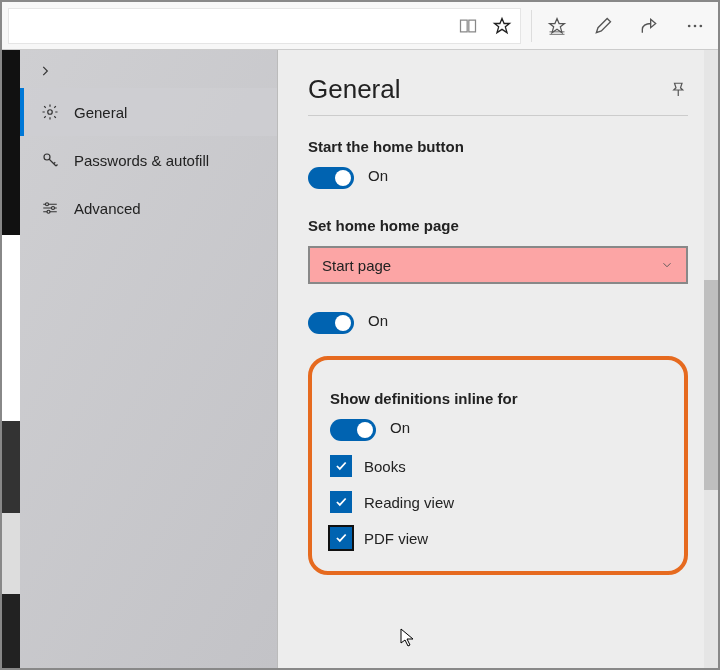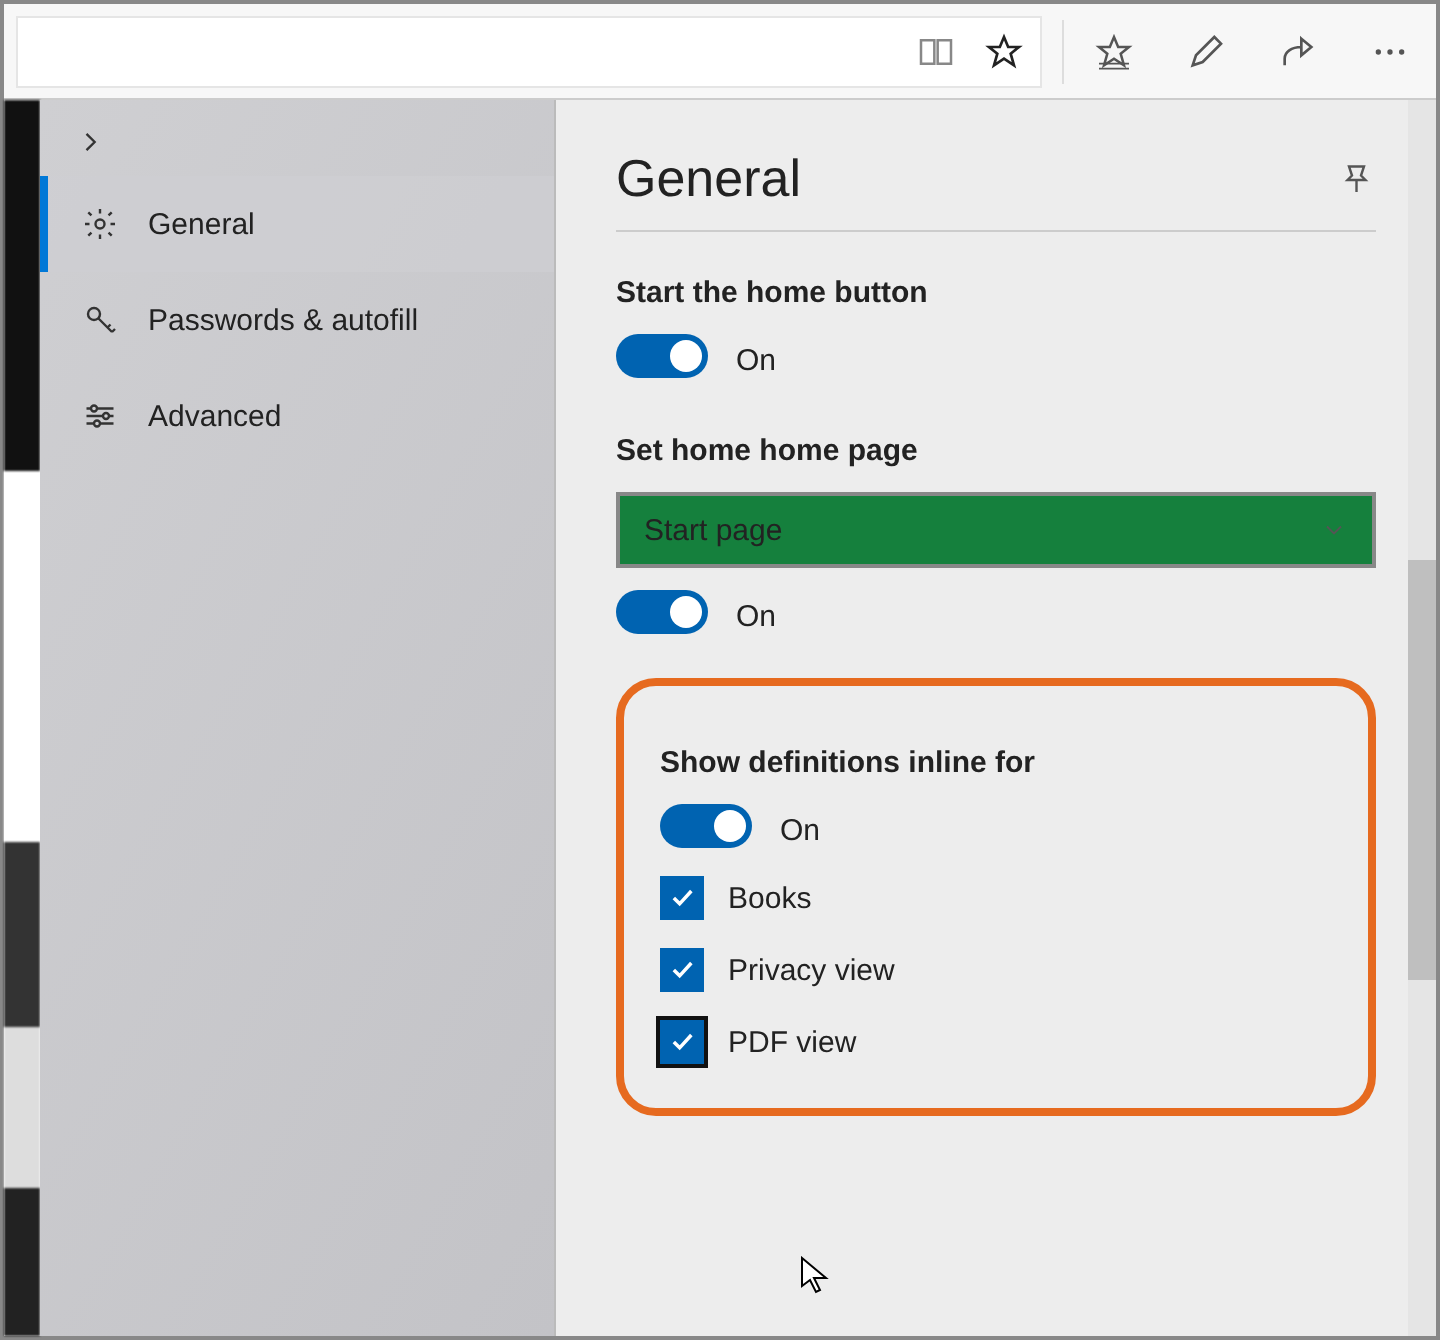--- a/index.html
+++ b/index.html
@@ -27,25 +27,25 @@
   .nav-item.active::before { content:""; position:absolute; left:0; top:0; bottom:0; width:4px; background:#0078d7; }
   .nav-ico { width:20px; height:20px; display:flex; align-items:center; justify-content:center; color:#333; }
 
   
   .main { flex:1; background:#ededed; position:relative; overflow:hidden; }
   .main-inner { padding: 24px 30px 0 30px; }
   .header-row { display:flex; align-items:center; justify-content:space-between; margin-bottom:10px; }
   h1 { font-size:26px; font-weight:400; margin:0; color:#222; }
   .hr { height:1px; background:#ccc; margin-bottom:22px; }
   .setting-title { font-size:15px; font-weight:600; color:#222; margin-bottom:12px; }
-  .toggle-row { display:flex; align-items:flex-end; gap:14px; margin-bottom:28px; }
+  .toggle-row { display:flex; align-items:flex-start; gap:14px; margin-bottom:28px; }
   .toggle { width:46px; height:22px; border-radius:11px; background:#0063b1; position:relative; }
   .toggle::after { content:""; position:absolute; right:3px; top:3px; width:16px; height:16px; border-radius:50%; background:#fff; }
   .toggle-label { font-size:15px; color:#222; }
-  .select { height:38px; border:2px solid #888; background:#15803d; display:flex; align-items:center; justify-content:space-between; padding:0 12px; font-size:15px; color:#222; margin-bottom:11px; }
+  .select { height:38px; border:2px solid #888; background:#fca5a5; display:flex; align-items:center; justify-content:space-between; padding:0 12px; font-size:15px; color:#222; margin-bottom:28px; }
   .highlight-box { border:4px solid #e66a1f; border-radius:20px; padding:30px 18px 22px 18px; margin-top:-6px; }
   .check-row { display:flex; align-items:center; gap:12px; margin-top:14px; }
   .checkbox { width:22px; height:22px; border:2px solid #0063b1; background:#0063b1; display:flex; align-items:center; justify-content:center; }
   .checkbox.focused { outline:2px solid #111; outline-offset:0; background:#0063b1; }
   .check-label { font-size:15px; color:#222; }
   .pin { color:#555; }
   .scrollbar { position:absolute; right:0; top:0; bottom:0; width:14px; background:#e5e5e5; }
   .scrollthumb { position:absolute; right:0; top:230px; width:14px; height:210px; background:#bfbfbf; }
   .cursor { position:absolute; left:398px; top:626px; pointer-events:none; }
 
@@ -180,21 +180,21 @@
                 </svg>
             </div>
             <span class="check-label">Books</span>
           </div>
           <div class="check-row">
             <div class="checkbox">
               <svg width="14" height="14" viewBox="0 0 24 24" fill="none" stroke="#fff" stroke-width="3">
                   <path d="M5 12l5 5L20 6"></path>
                 </svg>
             </div>
-            <span class="check-label">Privacy view</span>
+            <span class="check-label">Reading view</span>
           </div>
           <div class="check-row">
             <div class="checkbox focused">
               <svg width="14" height="14" viewBox="0 0 24 24" fill="none" stroke="#fff" stroke-width="3">
                   <path d="M5 12l5 5L20 6"></path>
                 </svg>
             </div>
             <span class="check-label">PDF view</span>
           </div>
         </div>

